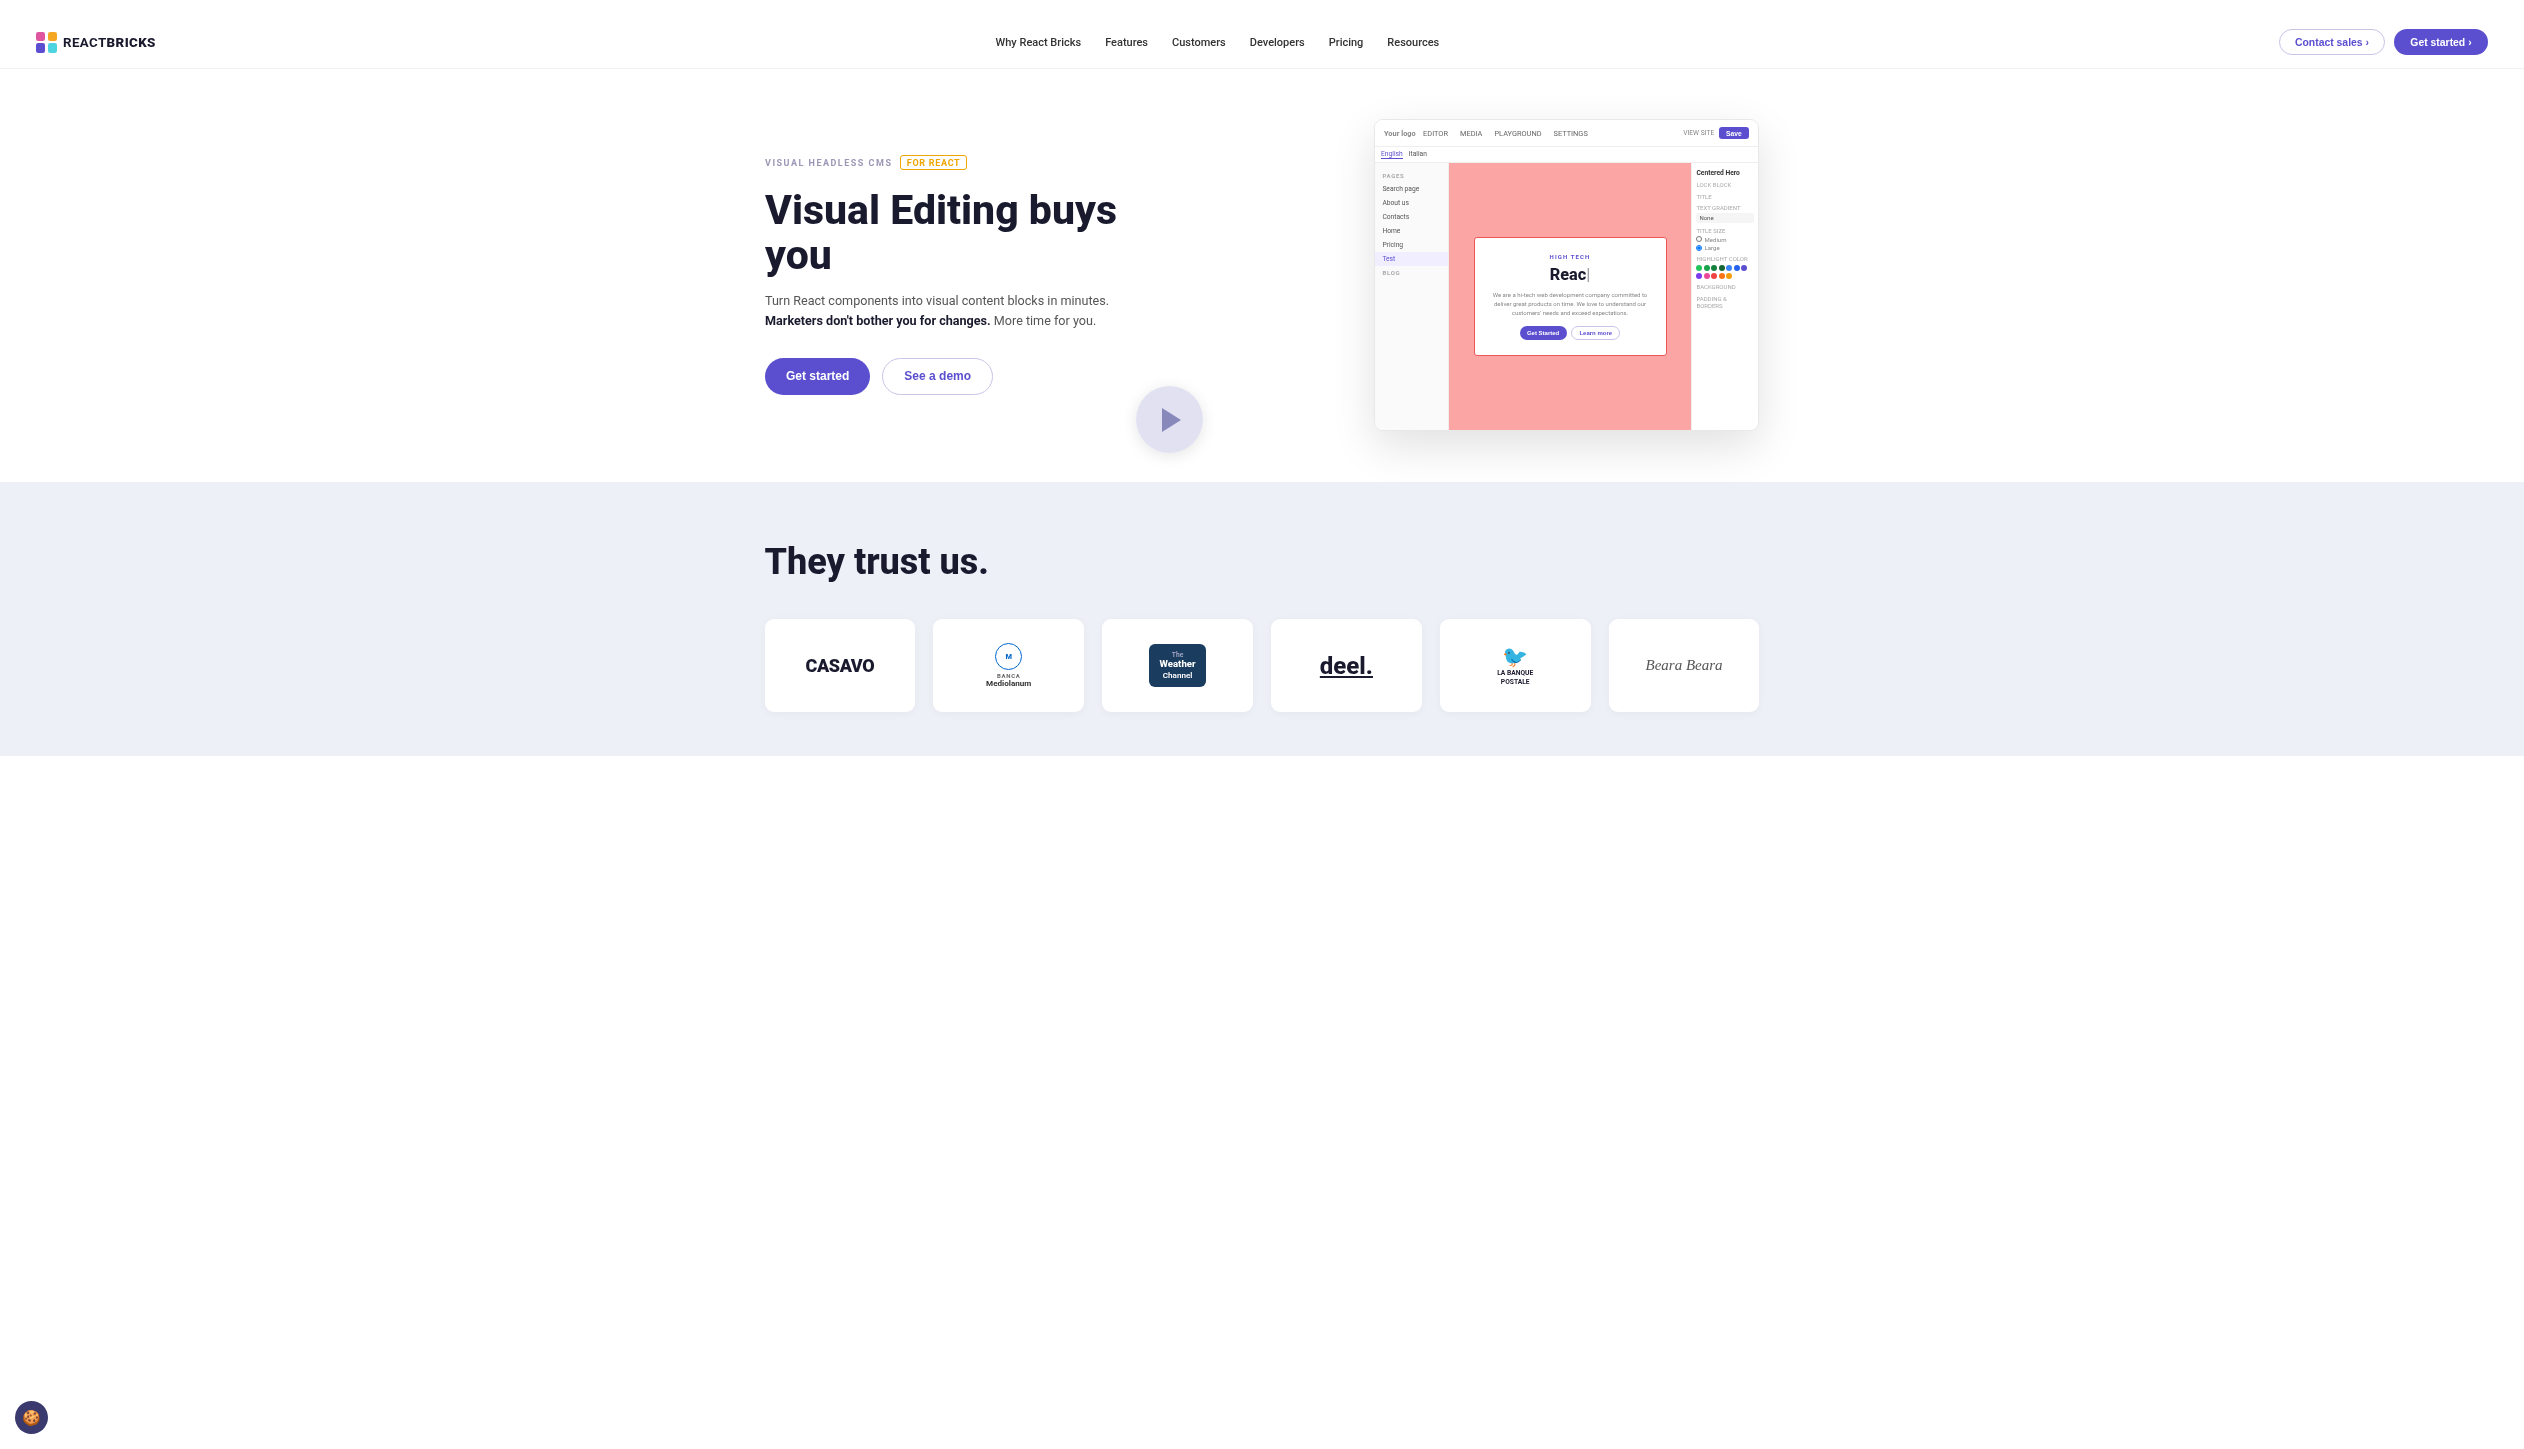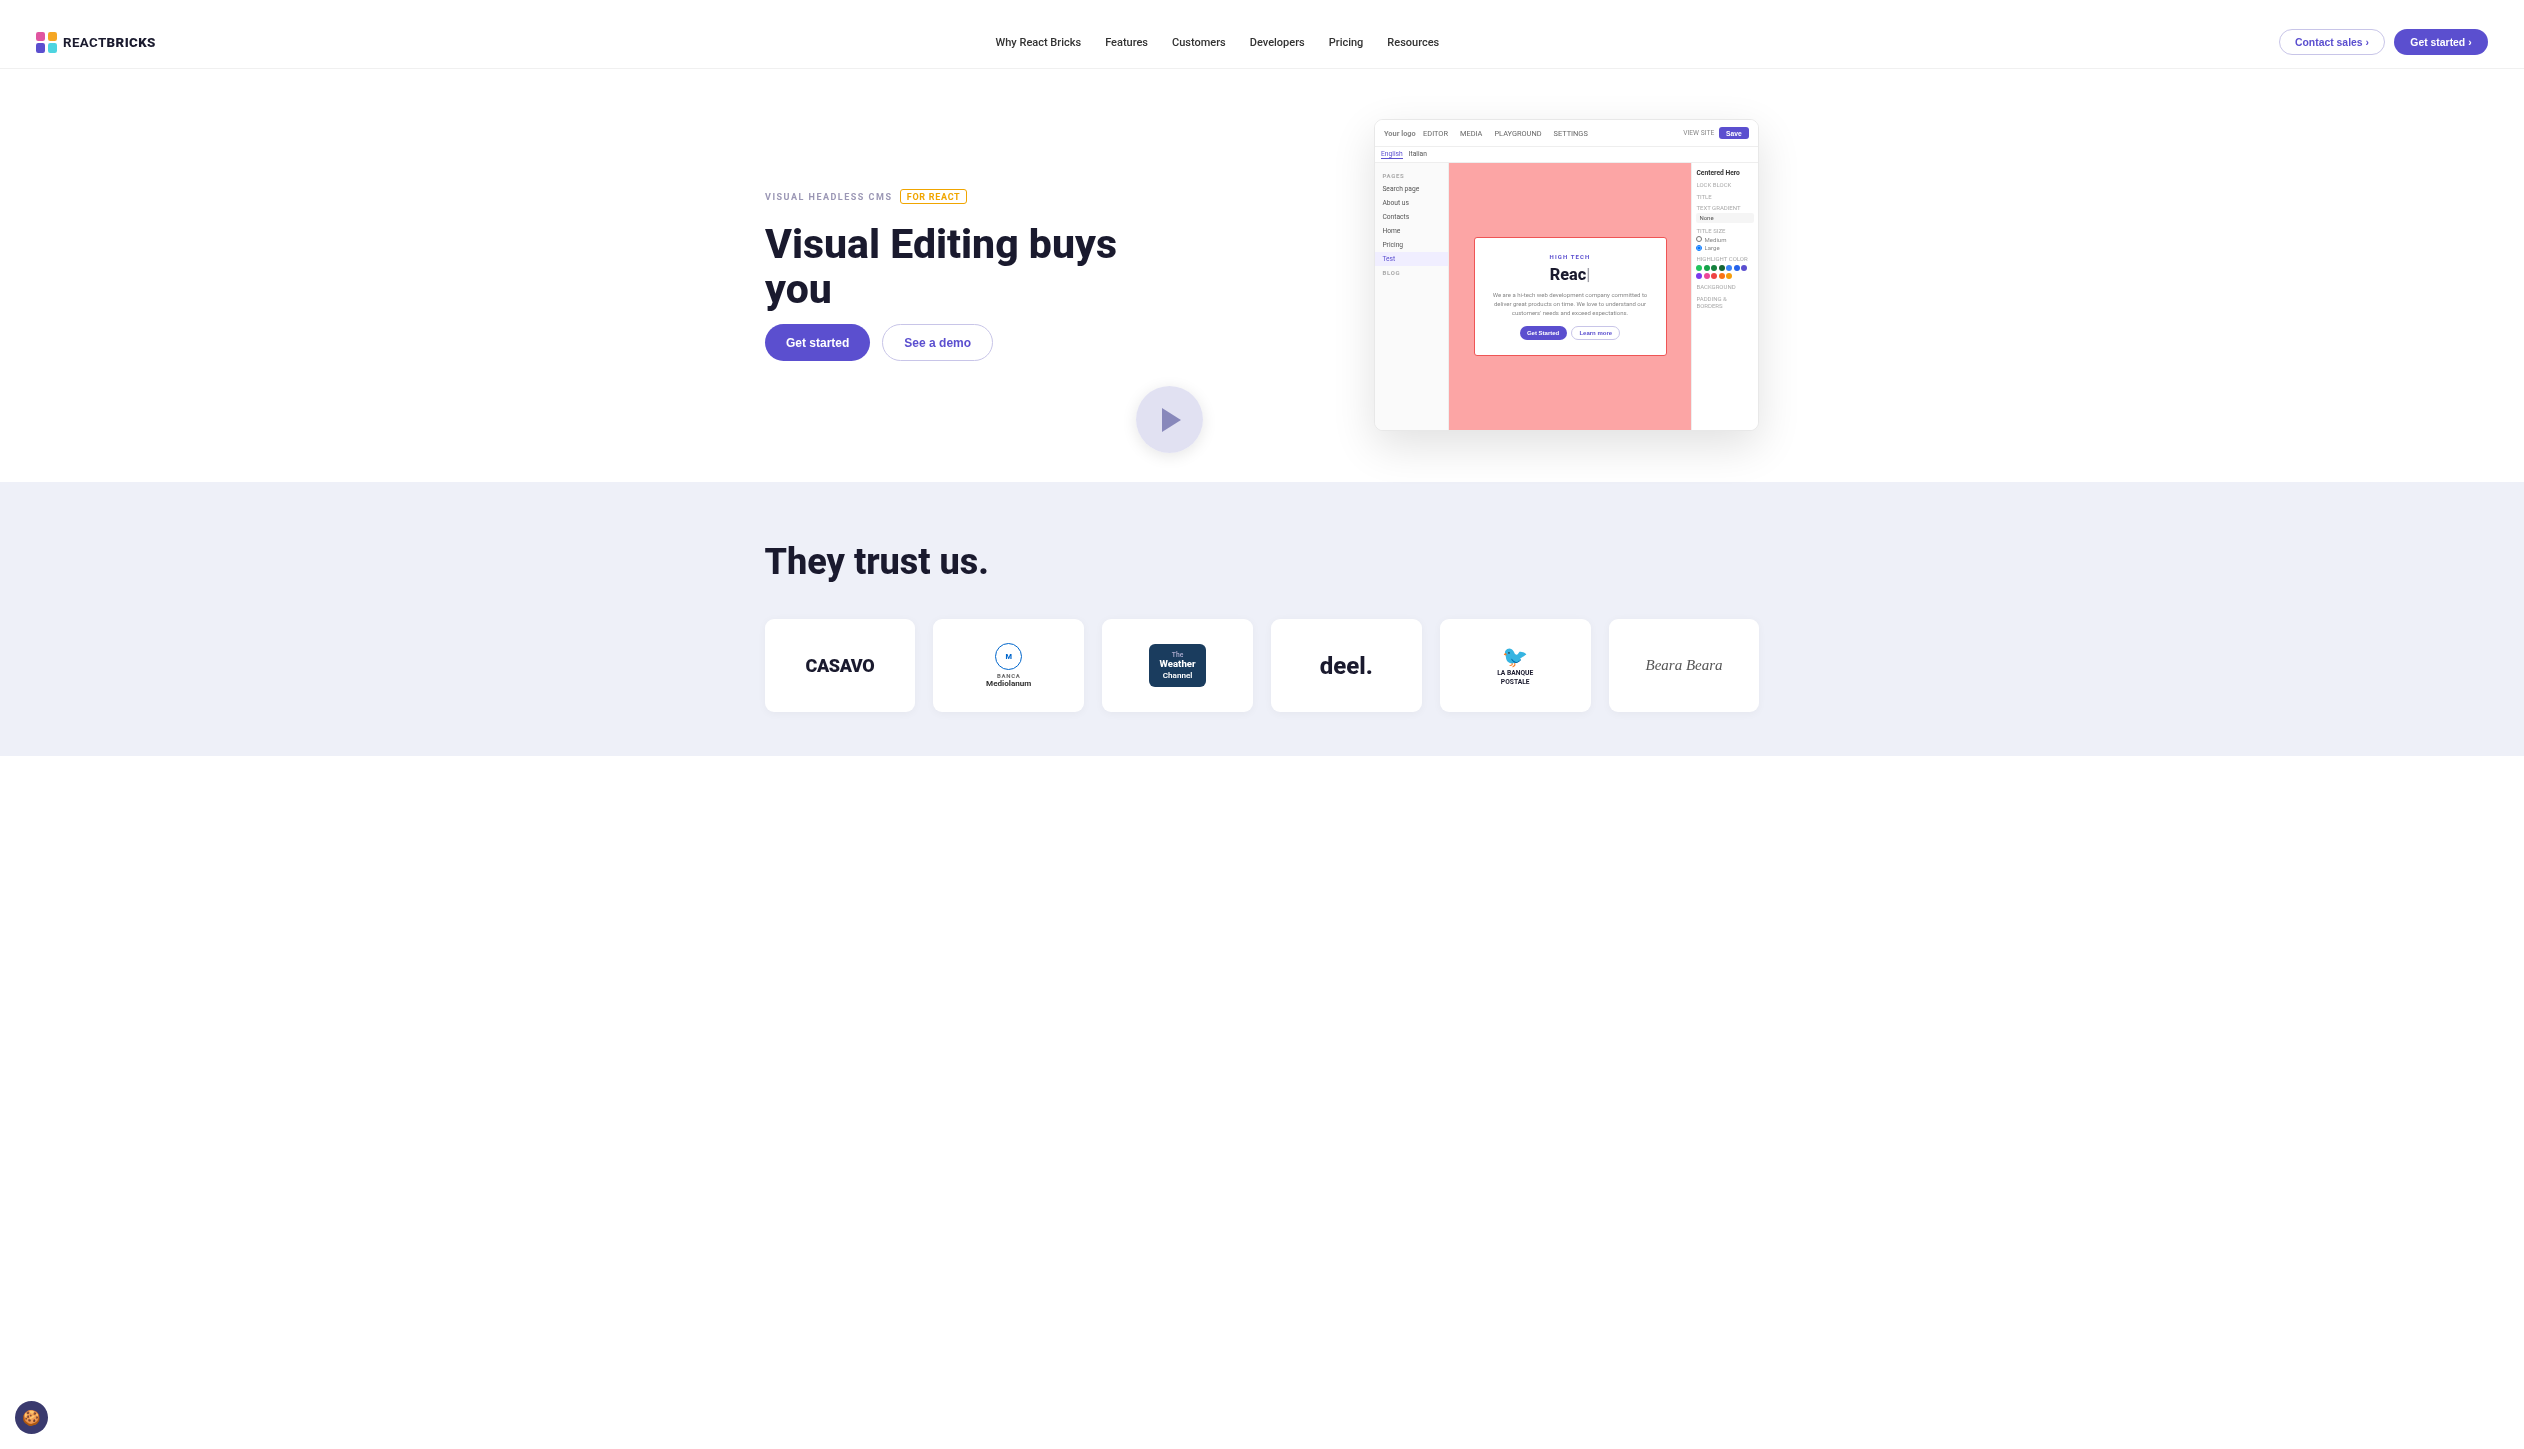--- a/index.html
+++ b/index.html
@@ -180,21 +180,21 @@
     }
     .mediolanum-text { font-size: 8.1px; font-weight: 700; color: #333; text-align: center; line-height: 1.2; }
     .mediolanum-sub { font-size: 6px; color: #666; letter-spacing: 0.7px; }
     .logo-weather {
       background: #1a3c5e; border-radius: 6px; padding: 7.4px 10.4px;
       display: flex; flex-direction: column; align-items: center;
     }
     .weather-the { font-size: 6.7px; color: #aac; font-weight: 600; }
     .weather-main { font-size: 9.6px; color: #fff; font-weight: 800; line-height: 1.1; text-align: center; }
     .weather-channel { font-size: 8.1px; color: #fff; font-weight: 600; }
-    .logo-deel { font-size: 24px; font-weight: 800; color: #1a1a2e; }
+    .logo-deel { font-size: 24px; font-weight: 800; color: #1a1a2e; text-decoration: underline; }
     .logo-banque {
       display: flex; flex-direction: column; align-items: center;
     }
     .banque-bird {
       font-size: 21px; color: #00a0d6;
     }
     .banque-text { font-size: 6.7px; font-weight: 700; color: #1a1a2e; text-align: center; line-height: 1.3; }
     .logo-beara { font-size: 15px; font-style: italic; color: #555; font-family: Georgia, serif; }
 
     
@@ -245,20 +245,25 @@
 
 <section class="hero">
   <div class="hero-left">
     <div class="hero-eyebrow">
       <span class="eyebrow-text">VISUAL HEADLESS CMS</span>
       <span class="eyebrow-badge">FOR REACT</span>
     </div>
 
     <h1 class="hero-title">Visual Editing buys you</h1>
 
+    <p class="hero-desc">
+      <span>Turn React components into visual content blocks in minutes.</span><br>
+      <strong>Marketers don't bother you for changes.</strong>
+      <span> More time for you.</span>
+    </p>
 
     <div class="hero-buttons">
       <button class="btn-hero-primary">Get started</button>
       <button class="btn-hero-secondary">See a demo</button>
     </div>
   </div>
 
   <div class="hero-right">
 
     <div class="app-screenshot">

